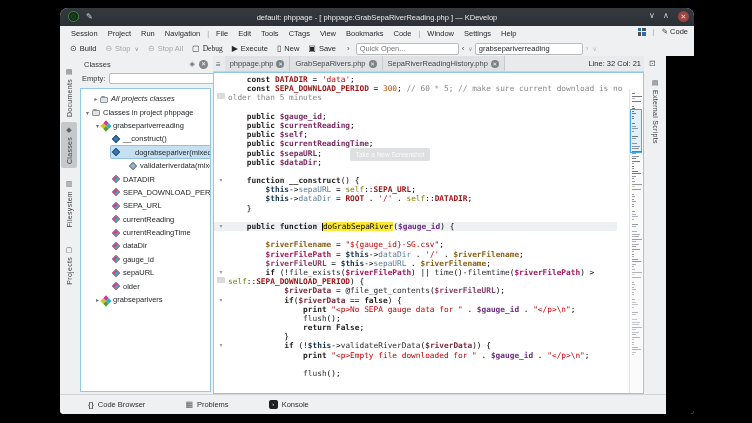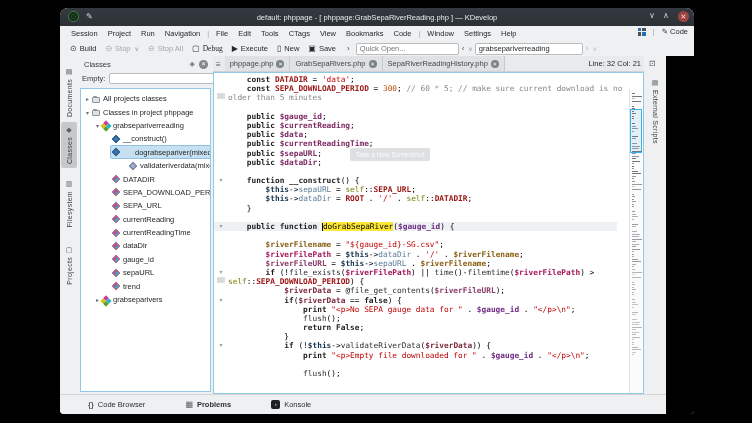--- a/index.html
+++ b/index.html
@@ -262,21 +262,21 @@
       <div id="classes-header">
         <span id="classes-title">Classes</span>
         <span id="panel-float-icon">◈</span>
         <span id="panel-close">✕</span>
       </div>
       <div id="search-row">
         <span id="search-label">Empty:</span>
         <input id="classes-search" class="tfield" value="" style="">
       </div>
       <div id="class-tree">
-          <div class="tree-row" style="padding-left: 3px;">
+          <div class="tree-row" style="padding-left: 11px; font-style: italic;">
             <div class="expander">▸</div>
             <div class="rowbg">
               <div class="t-ic">
                 <div class="ic-folder"></div>
               </div>
               <div style="display: inline;">All projects classes</div>
             </div>
           </div>
           <div class="tree-row" style="padding-left: 3px;">
             <div class="expander">▾</div>
@@ -399,21 +399,21 @@
               </div>
               <div style="display: inline;">sepaURL</div>
             </div>
           </div>
           <div class="tree-row" style="padding-left: 23px;">
             <div class="expander"></div>
             <div class="rowbg">
               <div class="t-ic">
                 <div class="ic-diamond dm-field"></div>
               </div>
-              <div style="display: inline;">trend</div>
+              <div style="display: inline;">older</div>
             </div>
           </div>
           <div class="tree-row" style="padding-left: 13px;">
             <div class="expander">▸</div>
             <div class="rowbg">
               <div class="t-ic">
                 <div class="ic-class">
                   <span style="background: rgb(204, 58, 158);"></span>
                   <span style="background: rgb(39, 179, 196);"></span>
                   <span style="background: rgb(216, 194, 26);"></span>
@@ -466,21 +466,21 @@
             <div class="cl">
               <div class="gut"></div>
               <div class="ct"><span class="pl">    </span><span class="kw">public </span><span class="mv">$gauge_id</span><span class="pl">;</span></div>
             </div>
             <div class="cl">
               <div class="gut"></div>
               <div class="ct"><span class="pl">    </span><span class="kw">public </span><span class="mv">$currentReading</span><span class="pl">;</span></div>
             </div>
             <div class="cl">
               <div class="gut"></div>
-              <div class="ct"><span class="pl">    </span><span class="kw">public </span><span class="mv">$data</span><span class="pl">;</span></div>
+              <div class="ct"><span class="pl">    </span><span class="kw">public </span><span class="mv">$self</span><span class="pl">;</span></div>
             </div>
             <div class="cl">
               <div class="gut"></div>
               <div class="ct"><span class="pl">    </span><span class="kw">public </span><span class="mv">$currentReadingTime</span><span class="pl">;</span></div>
             </div>
             <div class="cl">
               <div class="gut"></div>
               <div class="ct"><span class="pl">    </span><span class="kw">public </span><span class="mv">$sepaURL</span><span class="pl">;</span></div>
             </div>
             <div class="cl">
@@ -689,21 +689,21 @@
     </div>
     <div id="notch"></div>
 
     <div id="bottombar">
         <div class="bitem">
           <div class="b-ic braces">{}</div>
           <div style="display: inline;">Code Browser</div>
         </div>
         <div class="bitem">
           <div class="b-ic">▦</div>
-          <div style="display: inline; font-weight: bold;">Problems</div>
+          <div style="display: inline;">Problems</div>
         </div>
         <div class="bitem">
           <div class="b-ic konsole">›</div>
           <div style="display: inline;">Konsole</div>
         </div>
       </div>
   </div>
 
   <div id="ghost-tip">Take a New Screenshot</div>
 </div>

